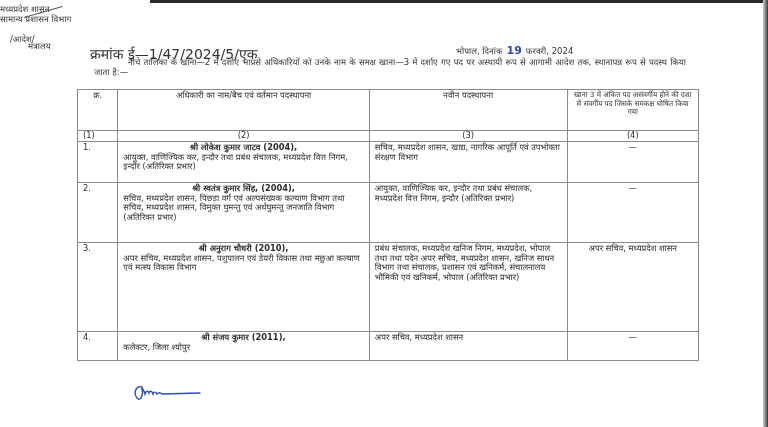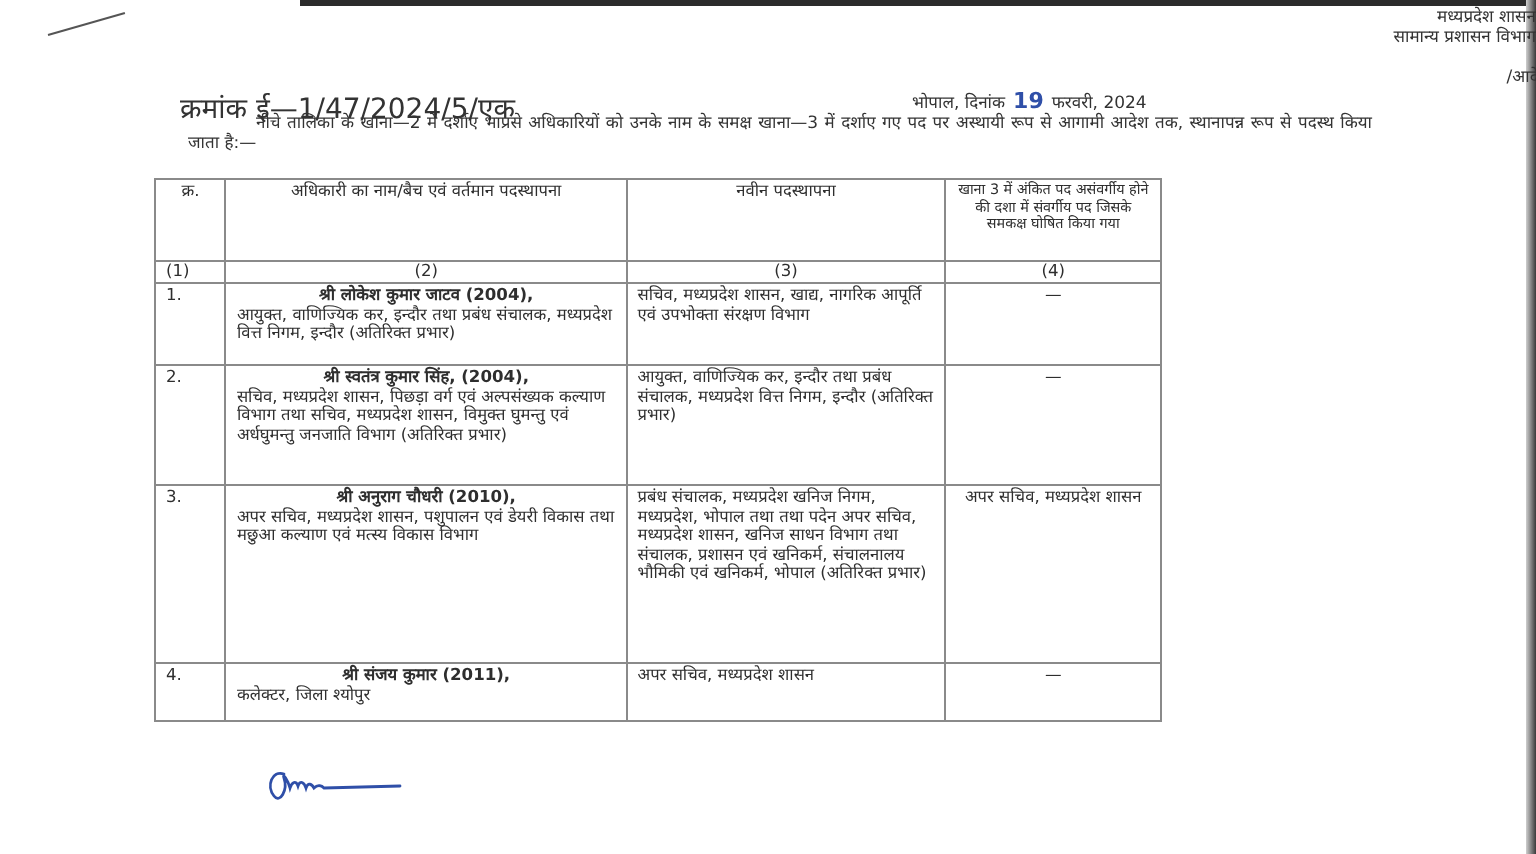--- a/index.html
+++ b/index.html
@@ -6,35 +6,35 @@
   body {
     width:768px; height:427px; overflow:hidden; position:relative;
     background:#ffffff;
     font-family:"DejaVu Sans", sans-serif;
     color:#2a2a2a;
   }
   .top-edge { position:absolute; left:150px; top:0; width:618px; height:3px; background:#2b2b2b; }
   .right-edge { position:absolute; right:0; top:0; width:5px; height:427px; background:linear-gradient(to right,#cfcfcf,#3a3a3a); }
   .stray-line { position:absolute; left:24px; top:17px; width:40px; height:1px; background:#555; transform:rotate(-16deg); transform-origin:left center; }
 
-  .hdr { position:absolute; left:0; width:768px; text-align:right; font-size:8.5px; line-height:10px; color:#333; }
+  .hdr { position:absolute; left:0; width:768px; text-align:left; font-size:8.5px; line-height:10px; color:#333; }
   .h1 { top:4px; }
   .h2 { top:14px; }
   .h3 { top:41px;margin-left:28px; }
   .h4 { top:34px;margin-left:10px; }
 
   .order-no { position:absolute; left:90px; top:44px; font-size:14px; color:#333; }
   .place-date { position:absolute; left:456px; top:44px; font-size:8.5px; color:#333; white-space:nowrap; }
   .place-date .handdate { color:#2f4fa8; font-size:11px; font-weight:bold; margin:0 4px; }
 
   .intro { position:absolute; left:94px; top:58px; width:592px; font-size:8.5px; line-height:9.5px; color:#333; text-align:justify; }
   .intro .indent { display:inline-block; width:34px; }
 
   table.orders {
-    position:absolute; left:77px; top:89px; width:504px;
+    position:absolute; left:77px; top:89px; width:622px;
     border-collapse:collapse; font-size:8.3px; line-height:9.6px; color:#2e2e2e;padding-left:20px;
   }
   table.orders td, table.orders th {
     border:1px solid #8a8a8a; vertical-align:top; padding:1px 5px; font-weight:normal;
   }
   .c1 { width:28px; }
   .c2 { width:232px; }
   .c3 { width:180px; }
   .c4 { width:116px; }
   th.hd { height:38px; text-align:center; }

